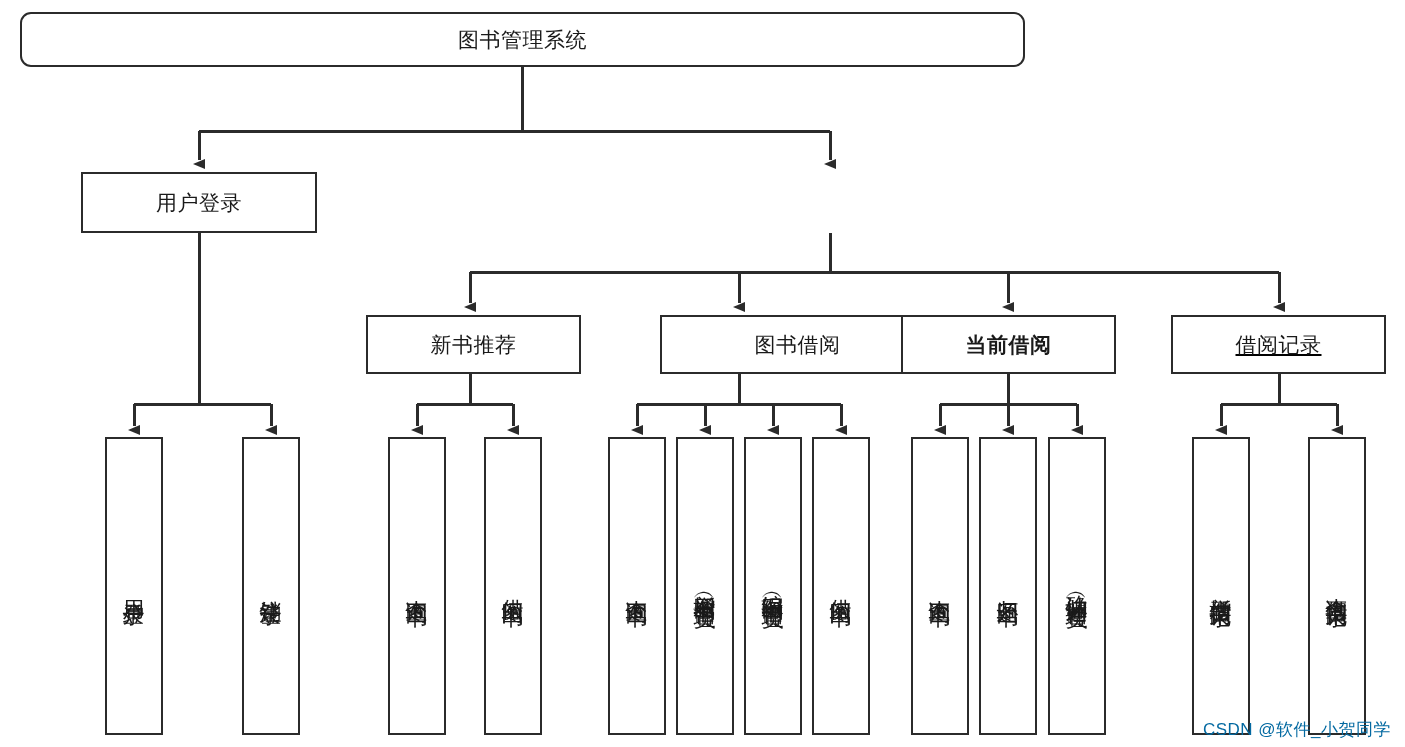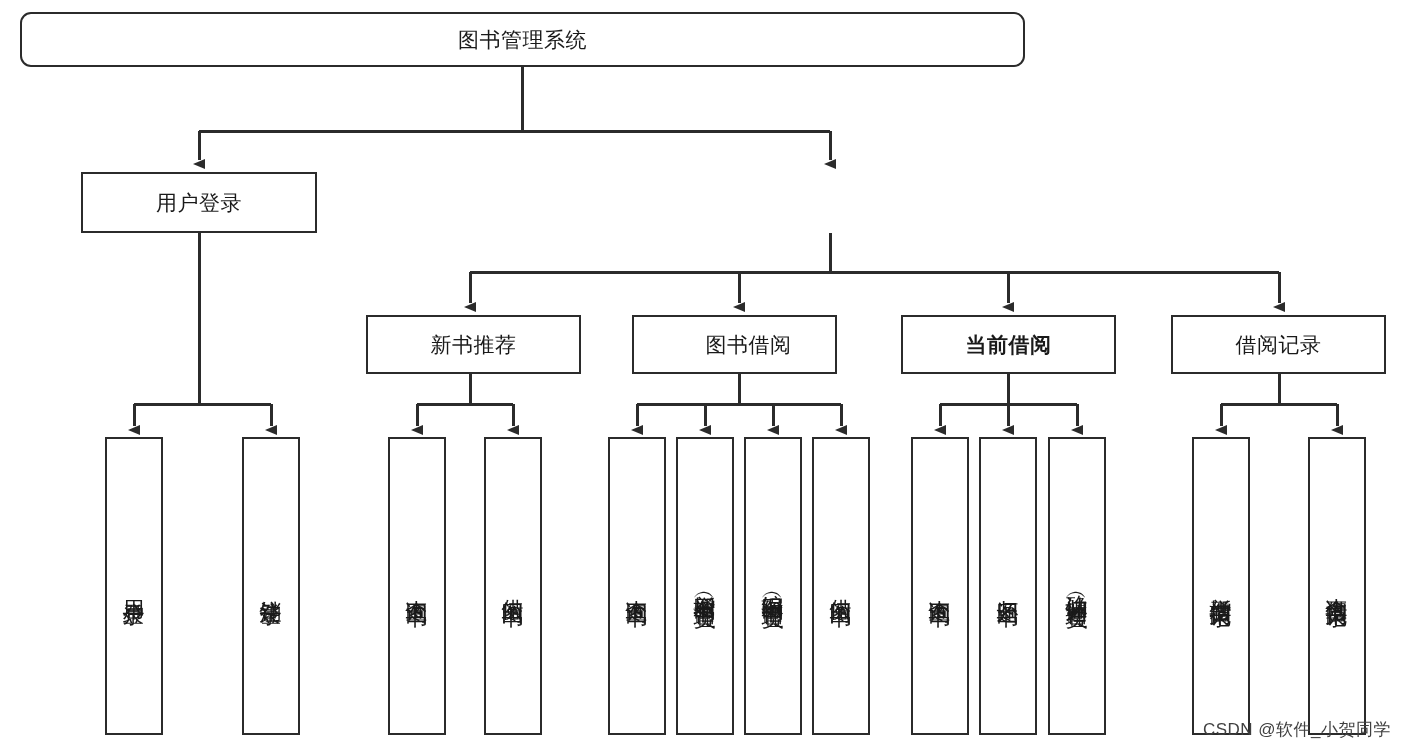--- a/index.html
+++ b/index.html
@@ -51,21 +51,21 @@
     letter-spacing: 2px;
     line-height: 1.05;
     white-space: normal;
     max-height: 286px;
   }
   .watermark {
     position: absolute;
     right: 14px;
     bottom: 6px;
     font-size: 17px;
-    color: #404040;
+    color: #0369a1;
     letter-spacing: 0.5px;
     user-select: none;
     white-space: nowrap;
   }
 </style>
 </head>
 <body>
 
 <div id="diagram-root">
 
@@ -123,27 +123,27 @@
     <span class="label">图书管理系统</span>
   </div>
 
   <div class="node" style="left:81px; top:172px; width:236px; height:61px;">
     <span class="label">用户登录</span>
   </div>
 
   <div class="node" style="left:353px; top:315px; width:215px; height:59px;margin-left:13px;">
     <span class="label">新书推荐</span>
   </div>
-  <div class="node" style="left:632px; top:315px; width:205px; height:59px;padding-left:28px;">
+  <div class="node" style="left:660px; top:315px; width:247px; height:59px;padding-left:28px;">
     <span class="label">图书借阅</span>
   </div>
   <div class="node" style="left:901px; top:315px; width:215px; height:59px;font-weight:bold;">
     <span class="label">当前借阅</span>
   </div>
-  <div class="node" style="left:1171px; top:315px; width:215px; height:59px;">
+  <div class="node" style="left:1171px; top:315px; width:215px; height:59px;text-decoration:underline;">
     <span class="label">借阅记录</span>
   </div>
 
   <div class="node leaf" style="left:105px; top:437px; width:58px; height:298px;">
     <span class="label">用户登录</span>
   </div>
   <div class="node leaf" style="left:242px; top:437px; width:58px; height:298px;">
     <span class="label">注销登录</span>
   </div>
 

